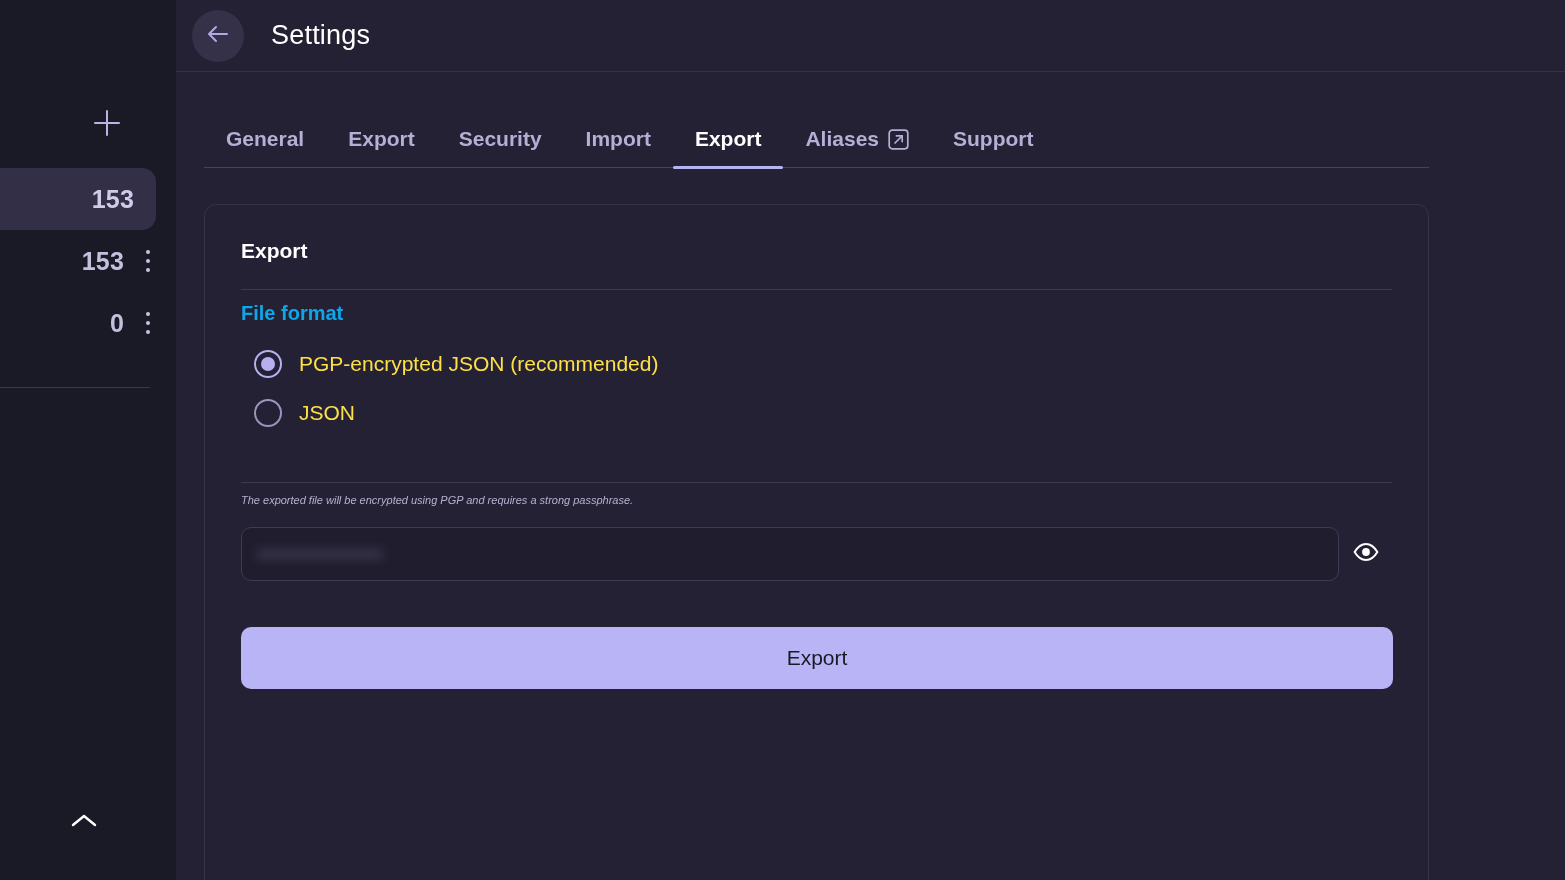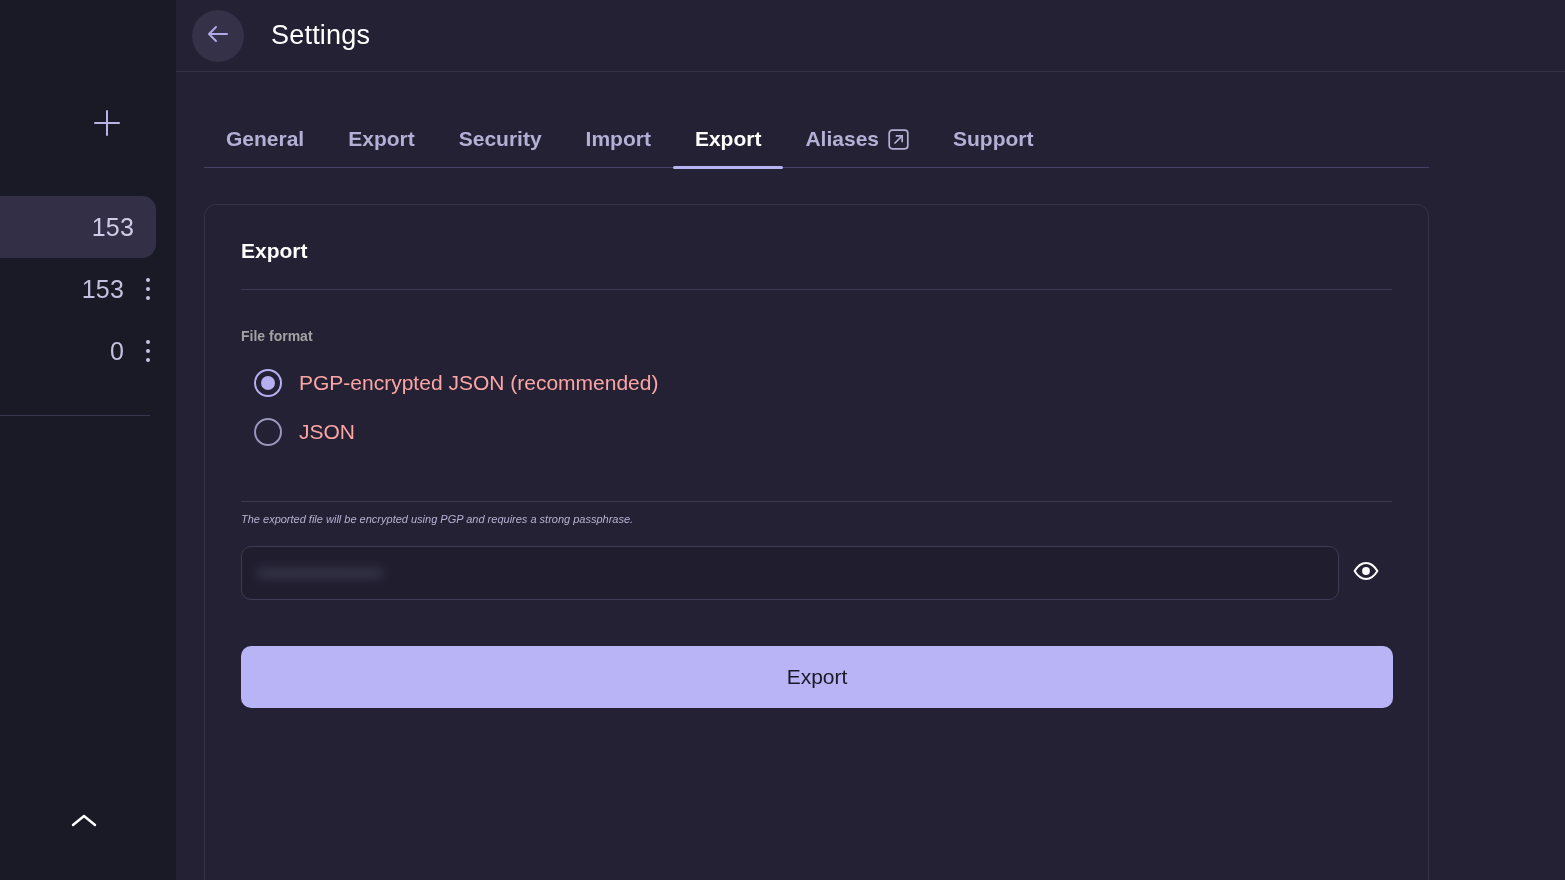--- a/index.html
+++ b/index.html
@@ -28,21 +28,21 @@
     transform: translate(-50%, -50%);
     cursor: pointer;
   }
   .plus-glyph { position: relative; width: 26px; height: 26px; }
   .plus-glyph::before, .plus-glyph::after {
     content: ""; position: absolute; background: #b9b4e8; border-radius: 1px;
   }
   .plus-glyph::before { left: 0; top: 12px; width: 26px; height: 2.4px; }
   .plus-glyph::after { top: 0; left: 12px; width: 2.4px; height: 26px; }
 
-  .side-list { margin-top: 96px; }
+  .side-list { margin-top: 68px; font-weight: bold; }
   .side-row {
     height: 62px;
     display: flex; align-items: center; justify-content: flex-end;
     padding-right: 18px;
     gap: 14px;
     cursor: pointer;
     position: relative;
   }
   .side-row.selected {
     background: #332f47;
@@ -137,42 +137,42 @@
     padding: 34px 36px 0 36px;
     background: transparent;
     height: 700px;
   }
   .card-title {
     font-size: 21px; font-weight: bold; color: #ffffff;
   }
   .hr { height: 1px; background: #3c3952; margin: 26px 0 0 0; }
 
   .section-label {
-    font-size: 14px; font-weight: bold; color: #a3a3a3;
-    margin-top: 38px;
+    font-size: 20px; font-weight: bold; color: #0ea5e9;
+    margin-top: 12px;
   }
   .radios { margin-top: 14px; }
   .radio-row {
     display: flex; align-items: center; gap: 17px;
     height: 49px;
     cursor: pointer;
   }
   .radio {
     width: 28px; height: 28px; border-radius: 50%;
     border: 2px solid #9a95bd;
     display: flex; align-items: center; justify-content: center;
     flex: 0 0 28px; margin-left: 13px;
   }
   .radio .dot {
     width: 14px; height: 14px; border-radius: 50%;
     background: #b6b0f2; display: none;
   }
   .radio.checked { border-color: #b6b0f2; }
   .radio.checked .dot { display: block; }
-  .radio-label { font-size: 21px; color: #fca5a5; }
+  .radio-label { font-size: 21px; color: #fde047; }
 
   .hr2 { height: 1px; background: #3c3952; margin: 45px 0 0 0; }
 
   .field-label {
     font-size: 20px; font-weight: bold; color: #ffffff; margin-top: 28px;
   }
   .field-help {
     font-size: 11px; font-style: italic; color: #b6b2d4;
     margin-top: 11px;
   }

